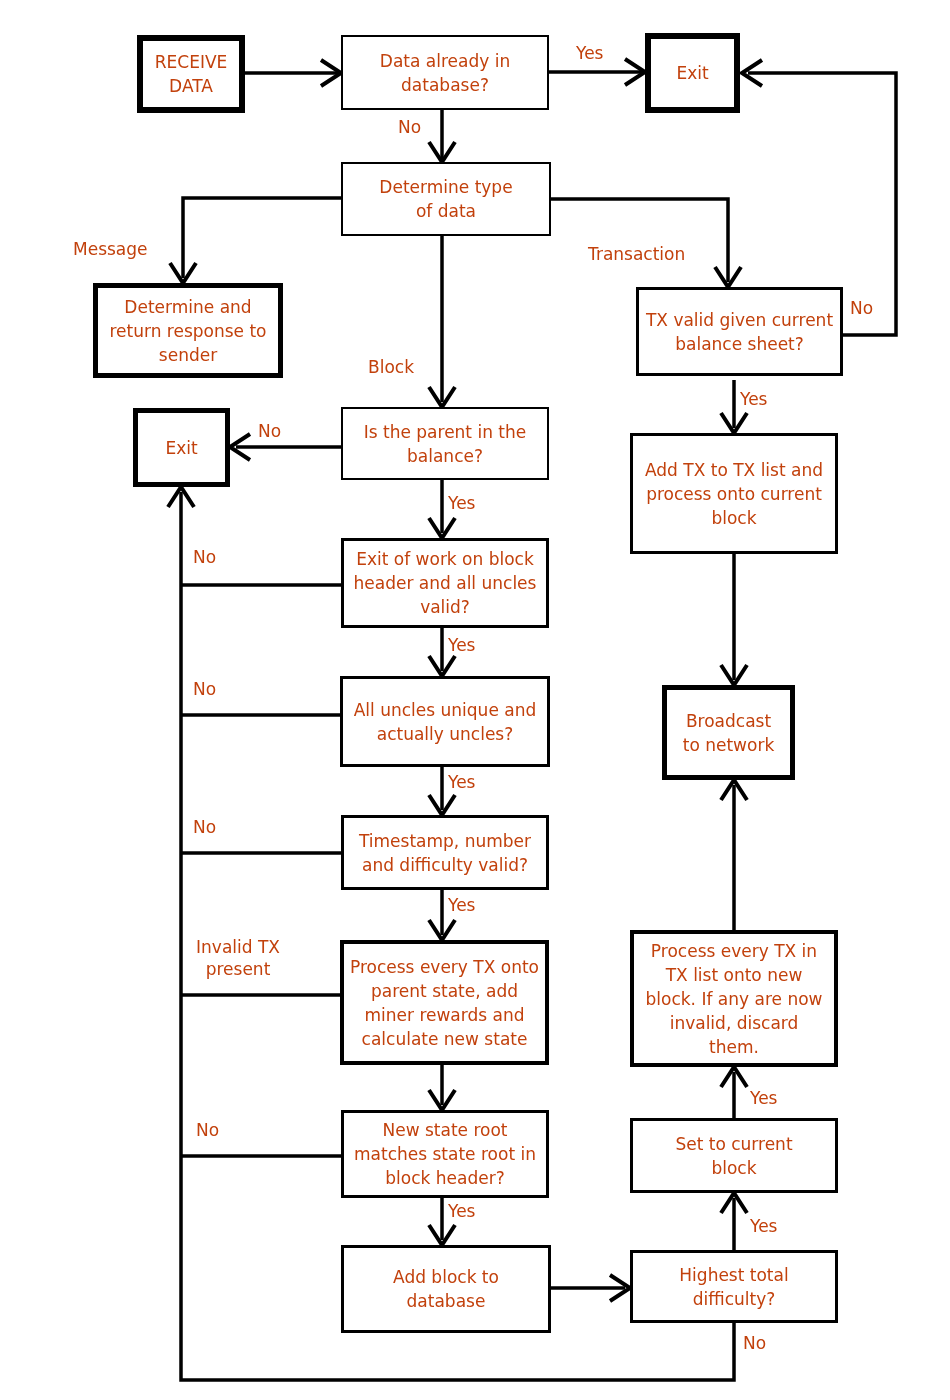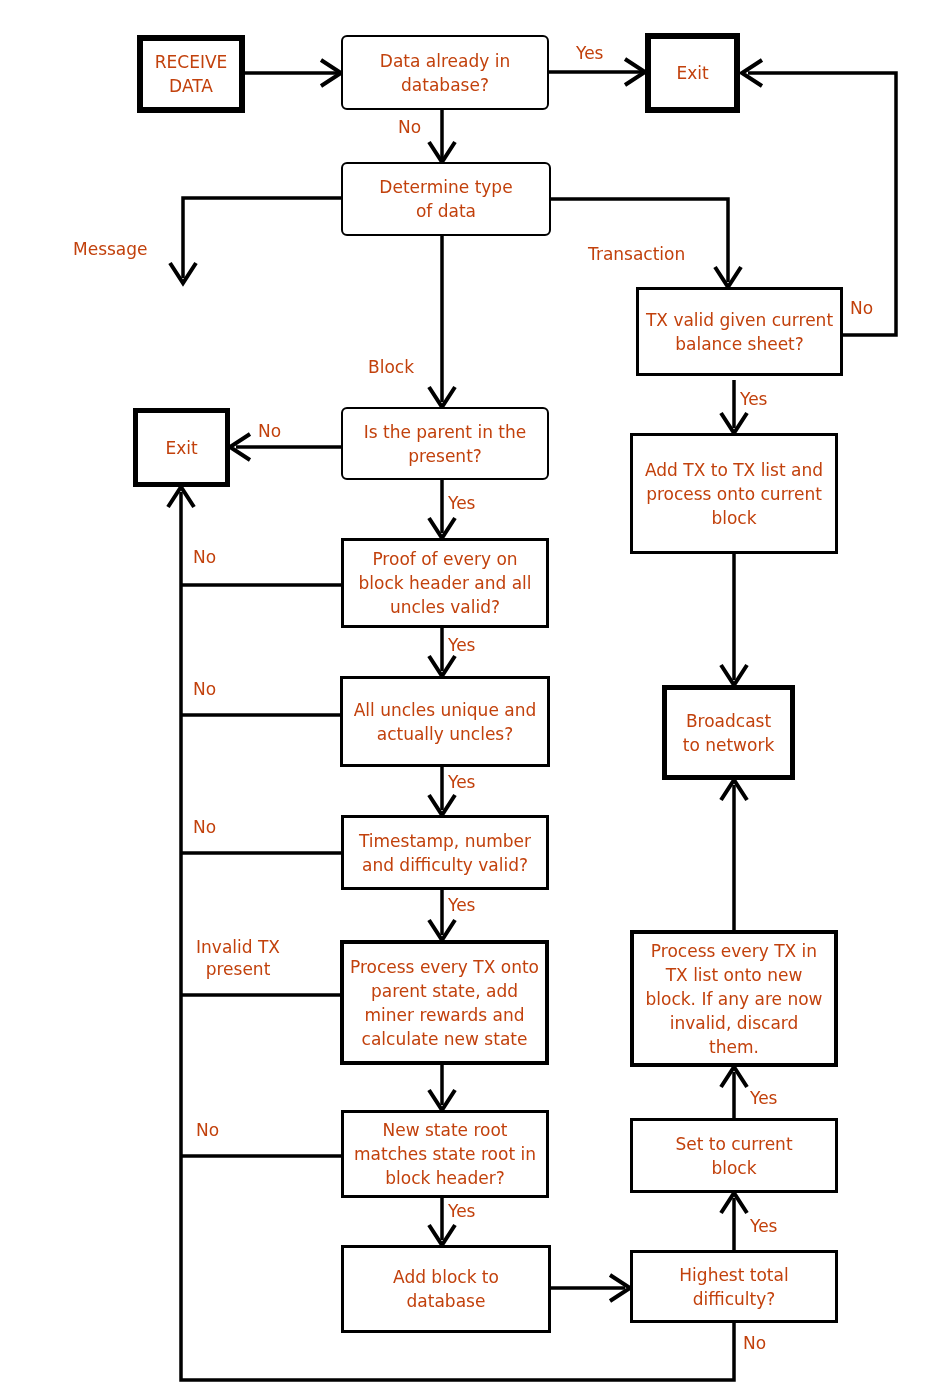--- a/index.html
+++ b/index.html
@@ -9,21 +9,21 @@
   }
   .wires{position:absolute;left:0;top:0;width:950px;height:1400px;}
   .ln{stroke:#000;stroke-width:3.5;fill:none;}
   .ah{stroke:#000;stroke-width:4;fill:none;}
   .node{
     position:absolute;box-sizing:border-box;background:#fff;border:2px solid #000;
     display:flex;align-items:center;justify-content:center;text-align:center;
     font-size:17px;line-height:24px;
   }
   .node .tx{display:inline-block;padding:0 4px;}
-  .thin{border-width:2px;border-radius:6px;}
+  .thin{border-width:2px;}
   .med{border-width:3px;}
   .thick{border-width:4px;}
   .bold{border-width:5px;}
   .xbold{border-width:6px;}
   .w100{max-width:100px;}
   .w150{max-width:150px;}
   .w165{max-width:165px;}
   .elabel{
     position:absolute;font-size:17px;line-height:22px;white-space:nowrap;
   }
@@ -91,34 +91,37 @@
   </div>
   <div class="node thin" style="left:341px;top:35px;width:208px;height:75px">
     <span class="tx">Data already in database?</span>
   </div>
   <div class="node xbold" style="left:645px;top:33px;width:95px;height:80px">
     <span class="tx">Exit</span>
   </div>
   <div class="node thin" style="left:341px;top:162px;width:210px;height:74px">
     <span class="tx w150">Determine type of data</span>
   </div>
+  <div class="node bold" style="left:93px;top:283px;width:190px;height:95px">
+    <span class="tx">Determine and return response to sender</span>
+  </div>
   <div class="node med" style="left:636px;top:287px;width:207px;height:89px">
     <span class="tx">TX valid given current balance sheet?</span>
   </div>
   <div class="node thin" style="left:341px;top:407px;width:208px;height:73px">
-    <span class="tx w165">Is the parent in the present?</span>
+    <span class="tx w165">Is the parent in the balance?</span>
   </div>
   <div class="node bold" style="left:133px;top:408px;width:97px;height:79px">
     <span class="tx">Exit</span>
   </div>
   <div class="node med" style="left:630px;top:433px;width:208px;height:121px">
     <span class="tx">Add TX to TX list and process onto current block</span>
   </div>
   <div class="node med" style="left:341px;top:538px;width:208px;height:90px">
-    <span class="tx">Proof of every on block header and all uncles valid?</span>
+    <span class="tx">Exit of work on block header and all uncles valid?</span>
   </div>
   <div class="node med" style="left:340px;top:676px;width:210px;height:91px">
     <span class="tx">All uncles unique and actually uncles?</span>
   </div>
   <div class="node bold" style="left:662px;top:685px;width:133px;height:95px">
     <span class="tx w100">Broadcast to network</span>
   </div>
   <div class="node med" style="left:341px;top:815px;width:208px;height:75px">
     <span class="tx">Timestamp, number and difficulty valid?</span>
   </div>

